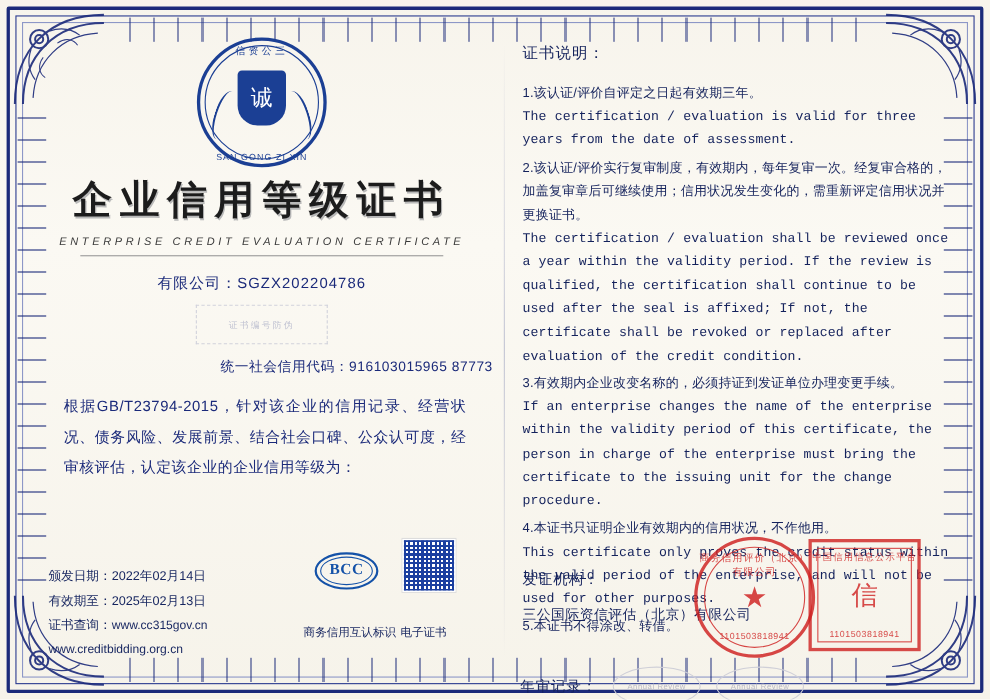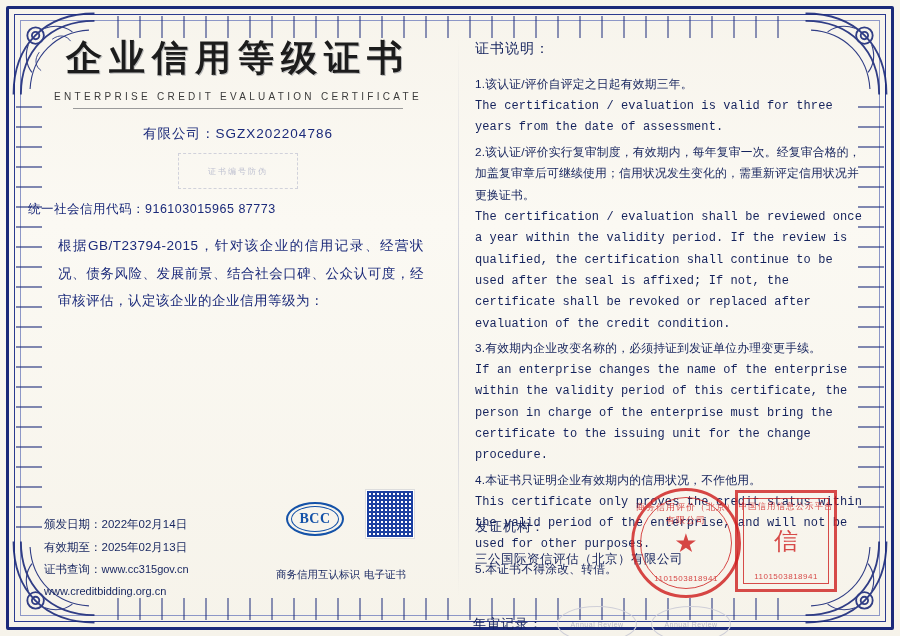--- a/index.html
+++ b/index.html
@@ -109,36 +109,37 @@
     color:#1c1c1c;
     margin-top:6px;
     text-shadow:1px 1px 0 #b9b9b9;
   }
   .title-en{
     text-align:center;
     font-size:10px;
     letter-spacing:3.3px;
     color:#3a3a3a;
     margin-top:8px;
+    font-style:italic;
   }
   .rule-en{
     width:330px;height:1px;background:#9a9a9a;margin:6px auto 0;
   }
   .code-line{
     text-align:center;margin-top:16px;font-size:13.5px;color:#1b2a7a;
     letter-spacing:1px;
   }
   .watermark-box{
     width:118px;height:34px;margin:10px auto 0;
     border:1px dashed rgba(27,42,122,.18);
     display:flex;align-items:center;justify-content:center;
     font-size:8px;color:rgba(27,42,122,.28);letter-spacing:2px;
   }
   .usci{
-    text-align:left;margin-top:12px;font-size:12.5px;color:#1b2a7a;
+    text-align:right;margin-top:12px;font-size:12.5px;color:#1b2a7a;
     letter-spacing:.5px;
   }
   .body-cn{
     margin:14px 24px 0 30px;
     font-size:13.5px;line-height:2.05;color:#1b2a7a;letter-spacing:.5px;
     text-align:justify;
   }
   .grade{
     text-align:center;
     font-family:"Liberation Serif","DejaVu Serif",serif;
@@ -318,20 +319,31 @@
       <path d="M22 40 C18 52 20 62 26 70" stroke-width="1.2"></path>
     </g>
       </svg>
   </div>
 </div>
 
 <div class="content">
 
   <div class="left-pane">
 
+    <div class="emblem">
+      <div class="ring"></div>
+      <div class="ring2"></div>
+      <div class="toptext">信资公三</div>
+      <div class="wheat-l"></div>
+      <div class="wheat-r"></div>
+      <div class="shield">
+        <span>诚</span>
+      </div>
+      <div class="bottext">SAN GONG ZI XIN</div>
+    </div>
 
     <div class="title-cn">企业信用等级证书</div>
     <div class="title-en">ENTERPRISE CREDIT EVALUATION CERTIFICATE</div>
     <div class="rule-en"></div>
 
     <div class="code-line">
       <span>有限公司：</span><span>SGZX202204786</span>
     </div>
 
     <div class="watermark-box">证书编号防伪</div>

